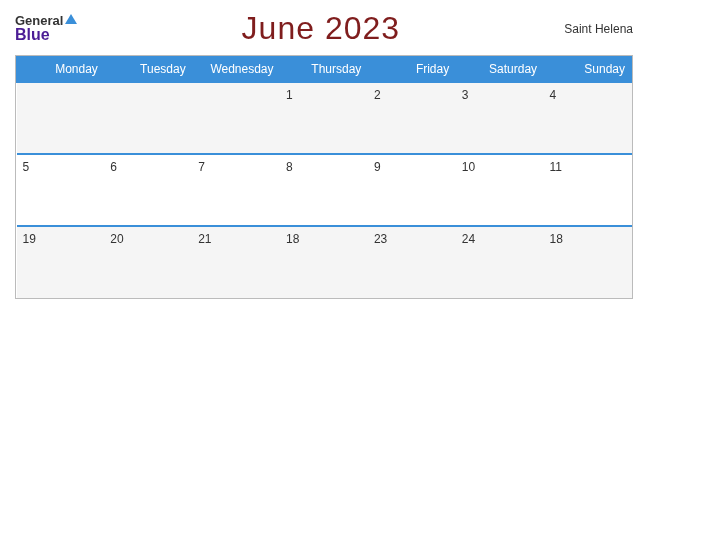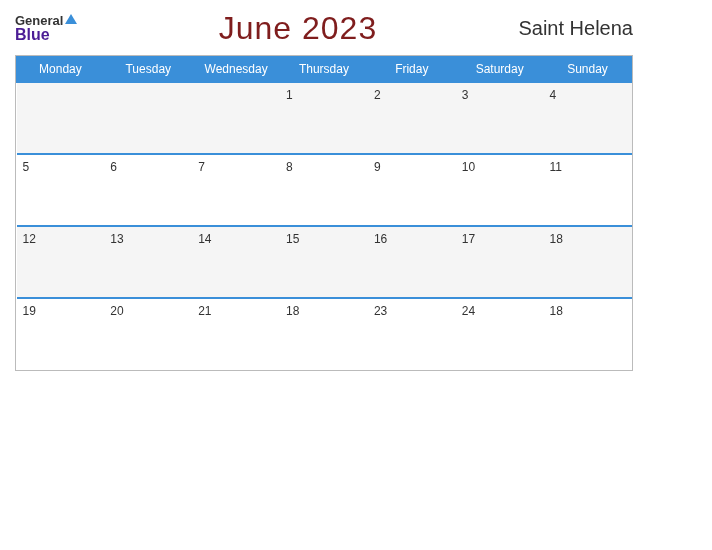--- a/index.html
+++ b/index.html
@@ -55,36 +55,36 @@
       display: flex;
       align-items: center;
     }
     .month-title {
       font-size: 32px;
       font-weight: normal;
       color: #7f1d1d;
       letter-spacing: 1px;
     }
     .region-label {
-      font-size: 20px;
+      font-size: 12px;
       color: #333;
       text-align: right;
     }
     
     .calendar-grid {
       width: 100%;
       border-collapse: collapse;
     }
     .calendar-grid thead tr th {
       background: #3a8fd9;
       color: #fff;
       font-size: 12px;
       font-weight: normal;
       padding: 5px 6px;
-      text-align: center;
+      text-align: right;
       border: 1px solid #3a8fd9;
     }
     .calendar-grid tbody tr {
       height: 72px;
     }
     .calendar-grid tbody tr td {
       border-top: 2px solid #3a8fd9;
       border-left: none;
       border-right: none;
       border-bottom: none;
@@ -151,29 +151,20 @@
           <tr>
             <td><span class="day-num">5</span></td>
             <td><span class="day-num">6</span></td>
             <td><span class="day-num">7</span></td>
             <td><span class="day-num">8</span></td>
             <td><span class="day-num">9</span></td>
             <td><span class="day-num">10</span></td>
             <td><span class="day-num">11</span></td>
           </tr>
           <tr>
-            <td><span class="day-num">12</span></td>
-            <td><span class="day-num">13</span></td>
-            <td><span class="day-num">14</span></td>
-            <td><span class="day-num">15</span></td>
-            <td><span class="day-num">16</span></td>
-            <td><span class="day-num">17</span></td>
-            <td><span class="day-num">18</span></td>
-          </tr>
-          <tr>
             <td><span class="day-num">19</span></td>
             <td><span class="day-num">20</span></td>
             <td><span class="day-num">21</span></td>
             <td><span class="day-num">18</span></td>
             <td><span class="day-num">23</span></td>
             <td><span class="day-num">24</span></td>
             <td><span class="day-num">18</span></td>
           </tr>
         </tbody>
     </table>

